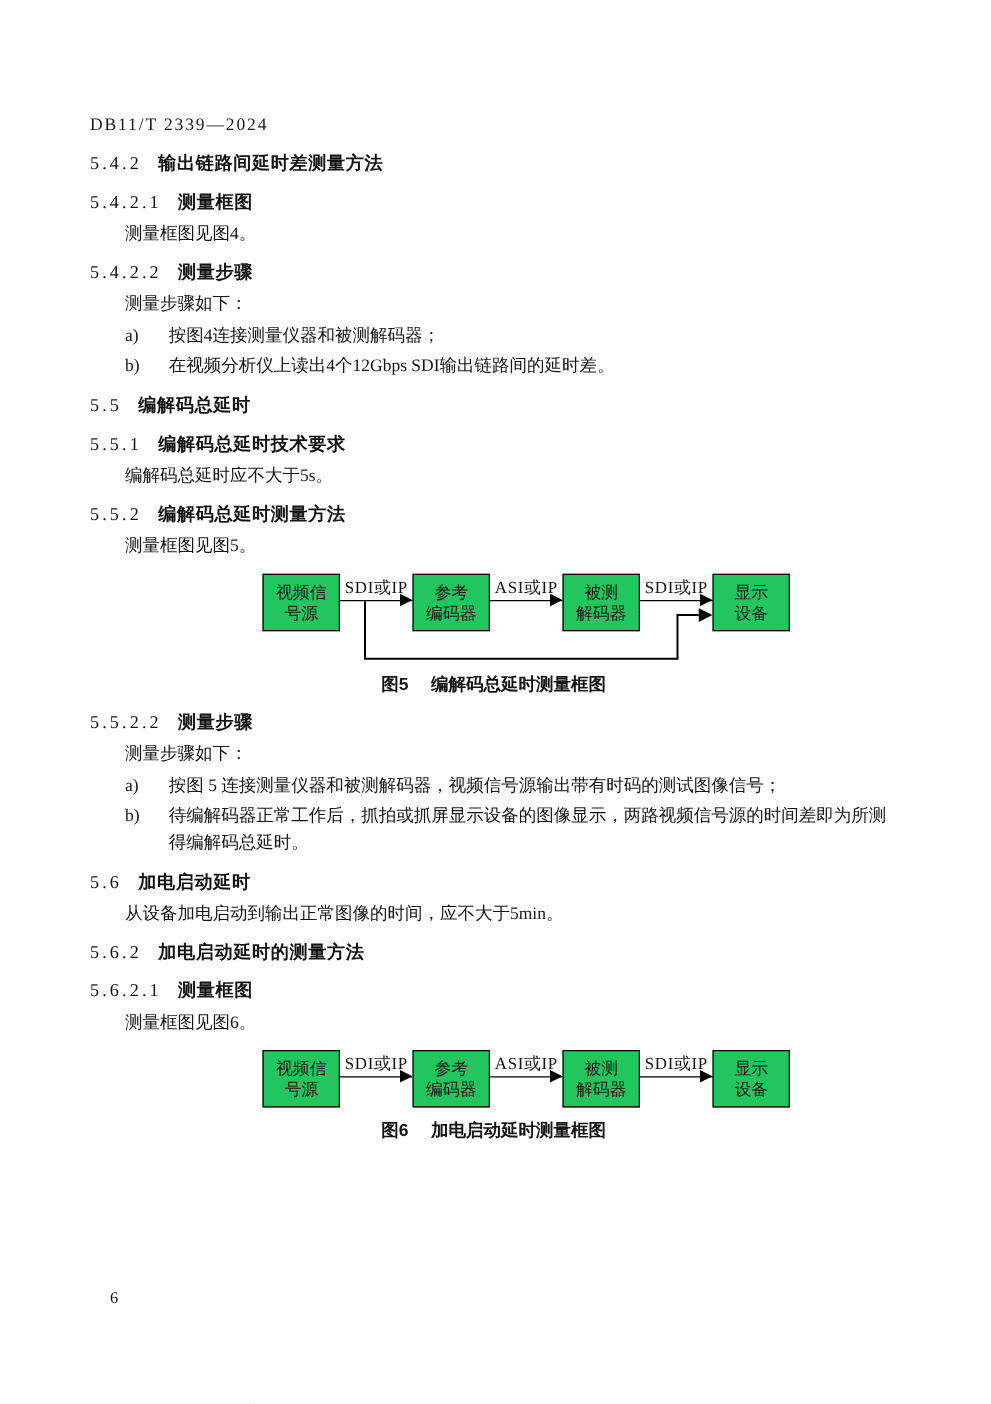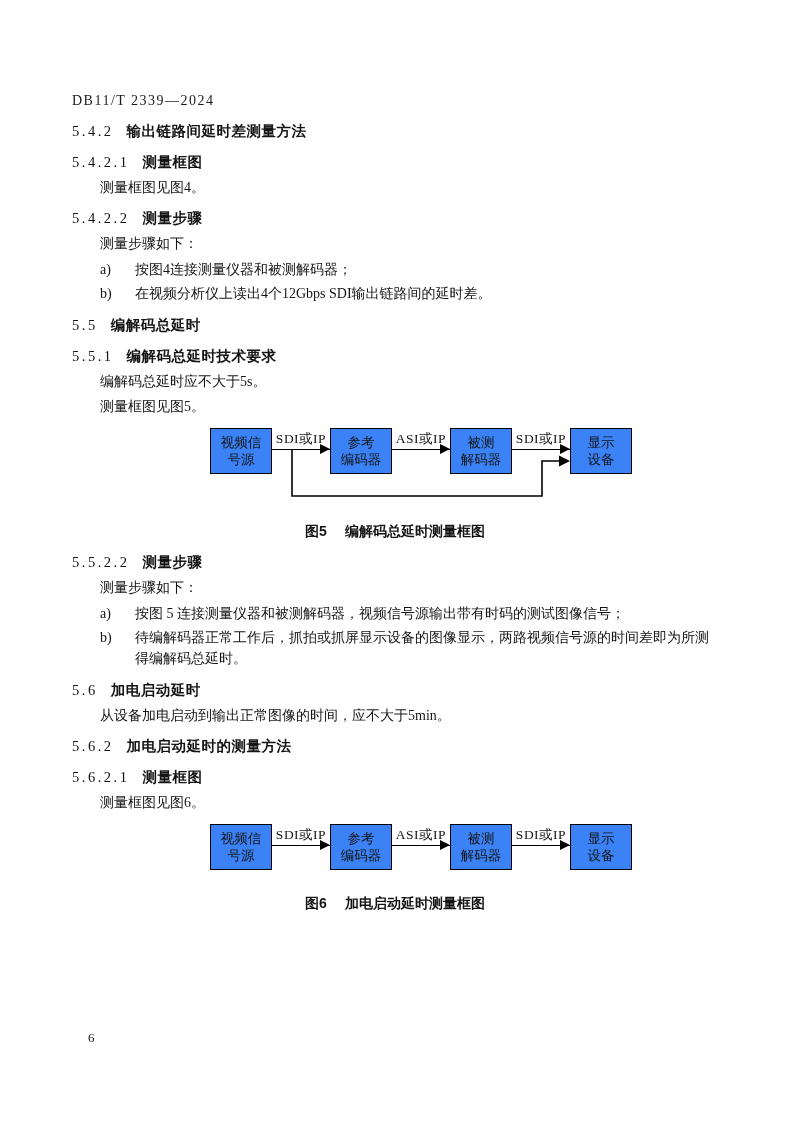--- a/index.html
+++ b/index.html
@@ -19,35 +19,35 @@
   .step .lab{width:35px;flex-shrink:0;}
   .step .txt{flex:1;}
   
   .figwrap{margin-top:12px;margin-left:138px;position:relative;width:422px;}
   .fig5wrap{height:74px;}
   .fig6wrap{height:50px;}
   .drow{display:flex;align-items:flex-start;height:46px;position:relative;z-index:2;}
   .dbox{
     width:62px;height:46px;border:1.5px solid #000;box-sizing:border-box;
     display:flex;flex-direction:column;align-items:center;justify-content:center;
-    font-size:13.5px;line-height:17px;background:#3b82f6;flex-shrink:0;
+    font-size:13.5px;line-height:17px;background:#22c55e;flex-shrink:0;
   }
   .dconn{position:relative;width:58px;height:46px;flex-shrink:0;text-align:right;}
   .dline{position:absolute;left:0;right:0;top:21px;border-top:1.6px solid #000;}
   .darrow{
     position:absolute;right:0;top:16px;width:0;height:0;
     border-left:10px solid #000;border-top:5.5px solid transparent;border-bottom:5.5px solid transparent;
   }
   .dlabel{
     position:absolute;top:2px;left:50%;transform:translateX(-50%);
     font-size:13.5px;white-space:nowrap;letter-spacing:0.5px;
   }
   .bypass-svg{position:absolute;left:0;top:0;z-index:1;}
   .figcap{
-    margin-top:20px;text-align:center;font-size:14px;font-weight:bold;
+    margin-top:5px;text-align:center;font-size:14px;font-weight:bold;
     font-family:"Liberation Sans","DejaVu Sans",sans-serif;line-height:19px;
   }
   .figcap .capnum{margin-right:18px;font-weight:bold;}
   .page-num{
     position:absolute;left:88px;top:1030px;font-size:13px;
     font-family:"Liberation Serif","DejaVu Serif",serif;
   }
 </style>
 </head>
 <body>
@@ -87,20 +87,23 @@
     <div class="h">
       <span class="num">5.5</span><span class="ttl">编解码总延时</span>
     </div>
 
     <div class="h">
       <span class="num">5.5.1</span><span class="ttl">编解码总延时技术要求</span>
     </div>
 
     <div class="p">编解码总延时应不大于5s。</div>
 
+    <div class="h">
+      <span class="num">5.5.2</span><span class="ttl">编解码总延时测量方法</span>
+    </div>
 
 
     <div class="p">测量框图见图5。</div>
 
     <div class="figwrap fig5wrap">
       <svg class="bypass-svg" width="422" height="74" viewBox="0 0 422 74">
         <polyline points="82,22 82,68 332,68 332,33 349,33" fill="none" stroke="#000" stroke-width="1.6"></polyline>
         <polygon points="360,33 349,27.5 349,38.5" fill="#000"></polygon>
       </svg>
       <div class="drow">

